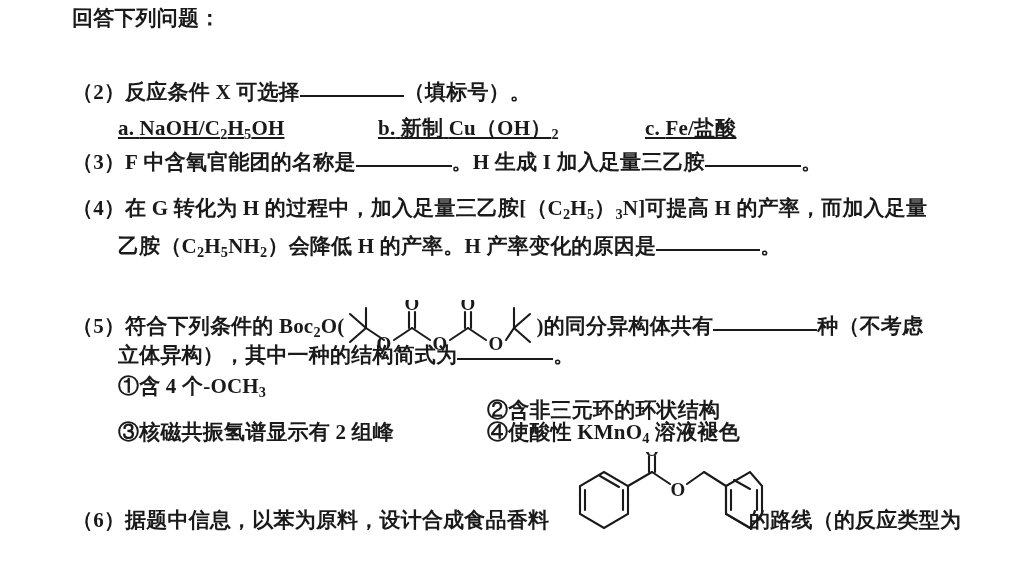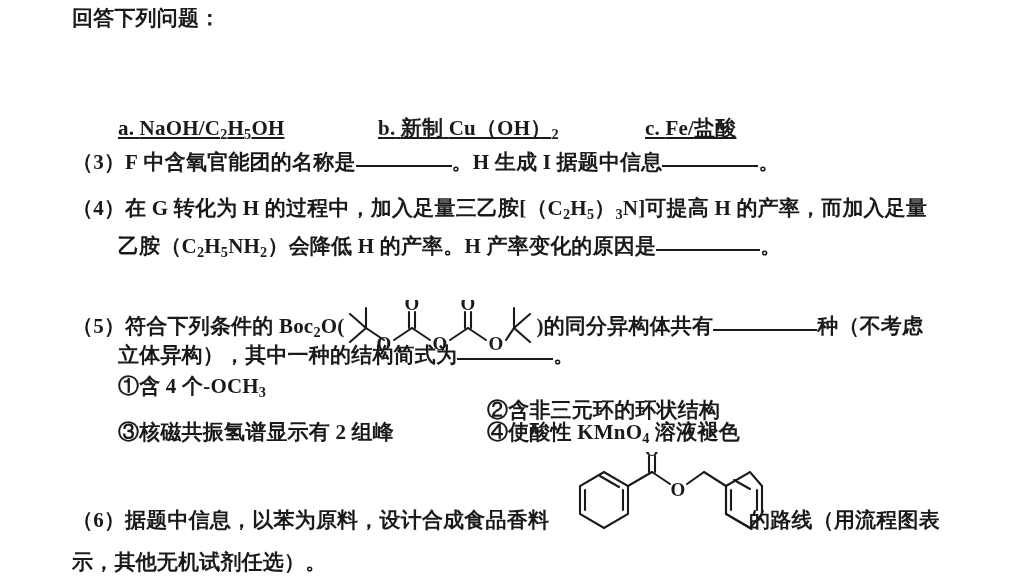--- a/index.html
+++ b/index.html
@@ -76,33 +76,36 @@
   }
 </style>
 </head>
 <body>
 
 <div class="page">
 
   <div class="line cn" style="left:72px; top:8px;">回答下列问题：</div>
 
 
+  <div class="line" style="left:72px; top:82px;">
+    <span class="cn">（2）</span><span class="cn">反应条件</span>&nbsp;<span class="bold-latin">X</span>&nbsp;<span class="cn">可选择</span><span class="blank b-lg"></span><span class="cn">（填标号）。</span>
+  </div>
 
   <div class="line opt-row" style="left:118px; top:118px;">
     <span class="formula">a.</span>&nbsp;<span class="formula">NaOH/C<sub>2</sub>H<sub>5</sub>OH</span>
   </div>
   <div class="line opt-row" style="left:378px; top:118px;">
     <span class="formula">b.</span>&nbsp;<span class="cn">新制</span>&nbsp;<span class="formula">Cu（OH）<sub>2</sub></span>
   </div>
   <div class="line opt-row" style="left:645px; top:118px;">
     <span class="formula">c.</span>&nbsp;<span class="formula">Fe/盐酸</span>
   </div>
 
   <div class="line" style="left:72px; top:152px;">
-    <span class="cn">（3）</span><span class="bold-latin">F</span>&nbsp;<span class="cn">中含氧官能团的名称是</span><span class="blank b-md"></span><span class="cn">。</span><span class="bold-latin">H</span>&nbsp;<span class="cn">生成</span>&nbsp;<span class="bold-latin">I</span>&nbsp;<span class="cn">据题中信息</span><span class="blank b-md"></span><span class="cn">。</span>
+    <span class="cn">（3）</span><span class="bold-latin">F</span>&nbsp;<span class="cn">中含氧官能团的名称是</span><span class="blank b-md"></span><span class="cn">。</span><span class="bold-latin">H</span>&nbsp;<span class="cn">生成</span>&nbsp;<span class="bold-latin">I</span>&nbsp;<span class="cn">加入足量三乙胺</span><span class="blank b-md"></span><span class="cn">。</span>
   </div>
 
   <div class="line" style="left:72px; top:198px;">
     <span class="cn">（4）</span><span class="cn">在</span>&nbsp;<span class="bold-latin">G</span>&nbsp;<span class="cn">转化为</span>&nbsp;<span class="bold-latin">H</span>&nbsp;<span class="cn">的过程中，加入足量三乙胺[（C</span><span class="formula"><sub>2</sub>H<sub>5</sub></span><span class="cn">）</span><span class="formula"><sub>3</sub></span><span class="cn">N]可提高</span>&nbsp;<span class="bold-latin">H</span>&nbsp;<span class="cn">的产率，而加入足量</span>
   </div>
   <div class="line" style="left:118px; top:236px;">
     <span class="cn">乙胺（C</span><span class="formula"><sub>2</sub>H<sub>5</sub></span><span class="cn">NH</span><span class="formula"><sub>2</sub></span><span class="cn">）会降低</span>&nbsp;<span class="bold-latin">H</span>&nbsp;<span class="cn">的产率。</span><span class="bold-latin">H</span>&nbsp;<span class="cn">产率变化的原因是</span><span class="blank b-lg"></span><span class="cn">。</span>
   </div>
 
   <div class="line" style="left:72px; top:300px;">
@@ -182,17 +185,16 @@
 
       <path class="bondline" d="M160,34 L160,62 L184,76 L160,62 Z"></path>
       <path class="bondline" d="M160,34 L184,20 L196,34 L196,62 L184,76 L160,62 Z"></path>
       <path class="bondline" d="M165,38 L165,58"></path>
       <path class="bondline" d="M191,38 L191,58"></path>
       <path class="bondline" d="M168,28 L184,37"></path>
     </svg>
   </div>
 
   <div class="line" style="left:72px; top:510px;">
-    <span class="cn">（6）</span><span class="cn">据题中信息，以苯为原料，设计合成食品香料</span><span style="display:inline-block; width:200px;"></span><span class="cn">的路线（用流程图表</span>
-  </div>
-  <div class="line cn" style="left:72px; top:552px;">示，其他无机试剂任选）。</div>
+    <span class="cn">（6）</span><span class="cn">据题中信息，以苯为原料，设计合成食品香料</span><span style="display:inline-block; width:200px;"></span><span class="cn">的路线（的反应类型为</span>
+  </div>
 
 </div>
 
 </body></html>

